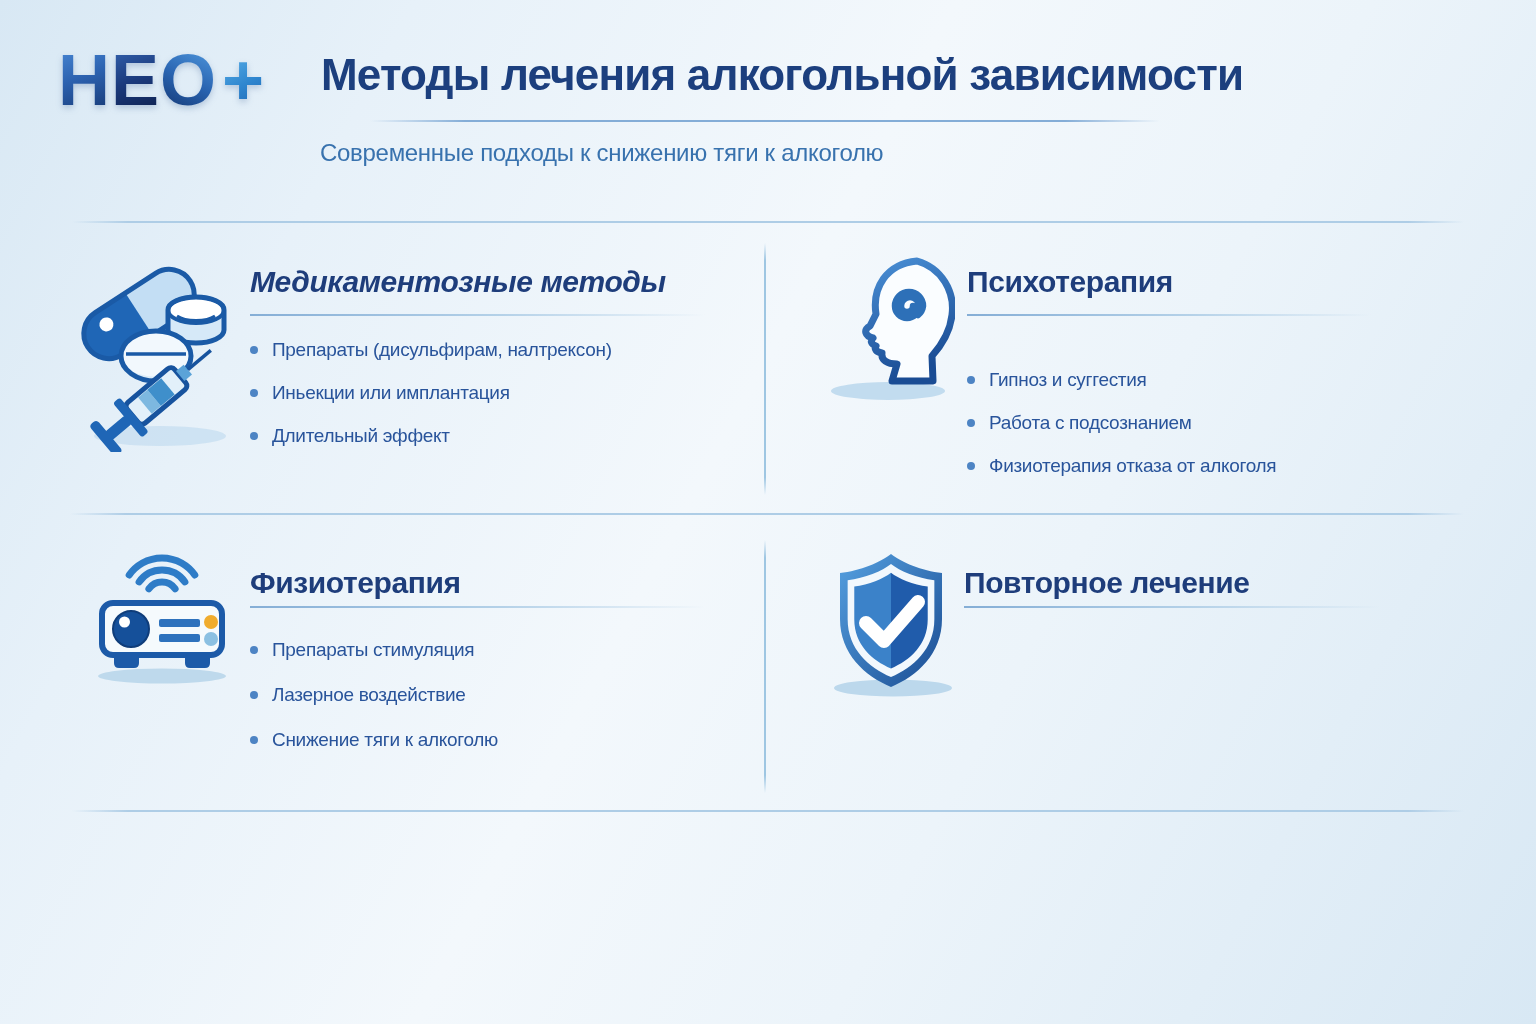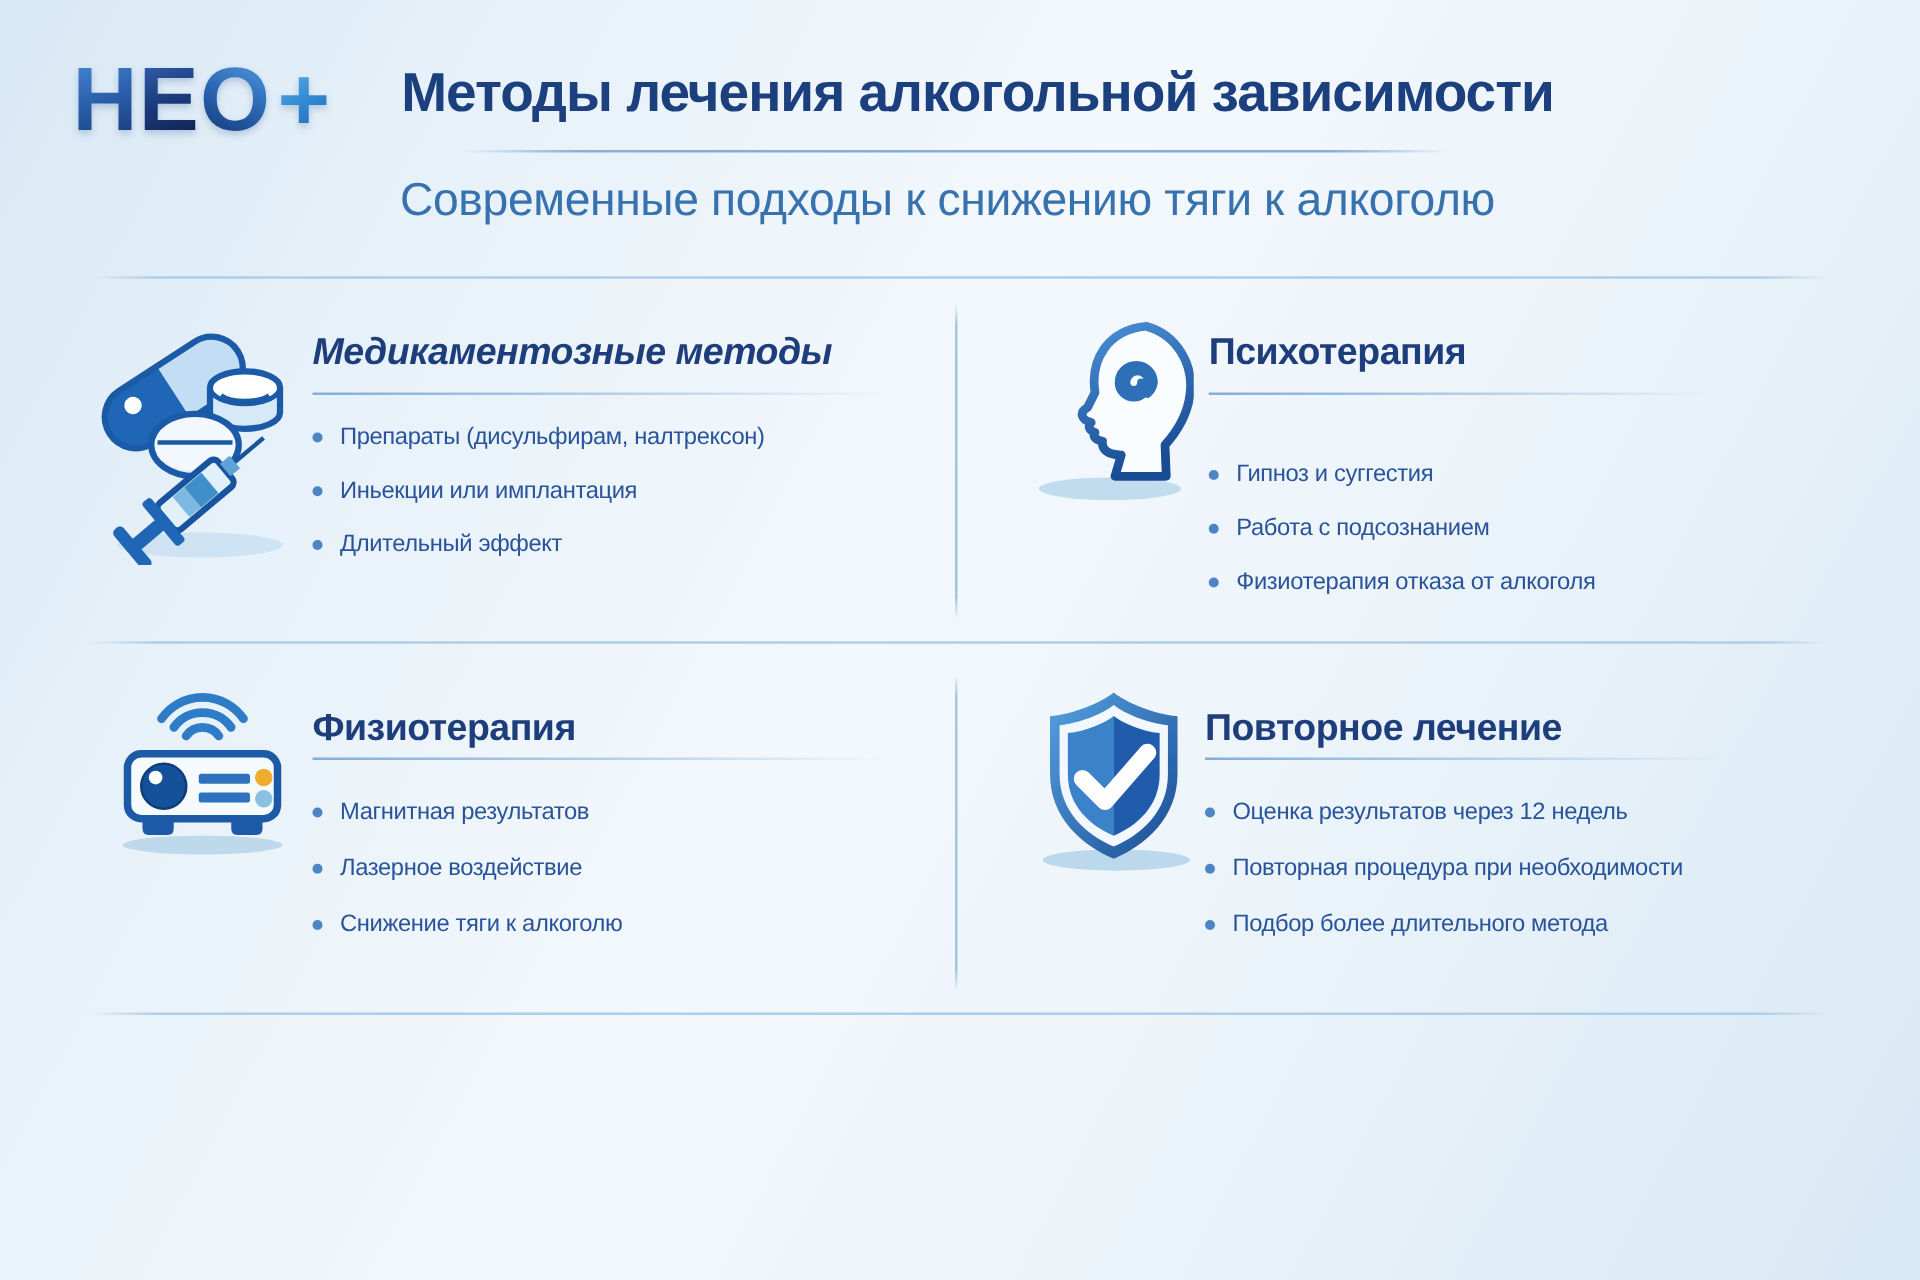--- a/index.html
+++ b/index.html
@@ -14,22 +14,22 @@
   .logo-letter{background-clip:text;-webkit-background-clip:text;color:transparent;
     filter:drop-shadow(0 3px 3px rgba(40,80,140,0.25));}
   .ll-n{background-image:linear-gradient(160deg,#4a8bd8 0%,#2c62b0 45%,#15356f 100%);}
   .ll-e{background-image:linear-gradient(160deg,#3566b4 0%,#1b3a7c 50%,#0d1e4a 100%);}
   .ll-o{background-image:linear-gradient(205deg,#55a0e4 0%,#2a65b2 50%,#10306a 100%);}
   .ll-plus{background-image:linear-gradient(150deg,#66bbee 0%,#2f86cf 55%,#1b5dab 100%);margin-left:5px;}
   #title{position:absolute;left:321px;top:50px;font-size:44px;font-weight:600;
     color:#1c3f7e;letter-spacing:-0.8px;white-space:nowrap;}
   #title-underline{position:absolute;left:370px;top:120px;width:790px;height:2px;
     background:linear-gradient(90deg,rgba(130,170,213,0) 0%,#84add7 12%,#84add7 88%,rgba(130,170,213,0) 100%);}
-  #subtitle{position:absolute;left:320px;top:139px;width:840px;text-align:center;
-    font-size:37px;font-weight:400;color:#3872ae;letter-spacing:-0.3px;white-space:nowrap;}
+  #subtitle{position:absolute;left:320px;top:139px;width:840px;
+    font-size:24px;font-weight:400;color:#3872ae;letter-spacing:-0.3px;white-space:nowrap;}
   
   .hline{position:absolute;height:2px;
     background:linear-gradient(90deg,rgba(164,199,228,0) 0%,#aecde6 4%,#aecde6 96%,rgba(164,199,228,0) 100%);}
   #top-divider{left:72px;top:221px;width:1392px;}
   #mid-divider{left:70px;top:513px;width:1394px;}
   #bottom-divider{left:72px;top:810px;width:1392px;}
   .vline{position:absolute;width:2px;
     background:linear-gradient(180deg,rgba(158,198,226,0) 0%,#9ec6e2 7%,#9ec6e2 93%,rgba(158,198,226,0) 100%);}
   #v-divider-1{left:764px;top:243px;height:252px;}
   #v-divider-2{left:764px;top:540px;height:253px;}
@@ -190,42 +190,28 @@
         <span class="dot"></span>
         <span>Физиотерапия отказа от алкоголя</span>
       </li>
   </ul>
 
   <div id="q3-title" class="q-title">Физиотерапия</div>
   <div id="q3-underline" class="q-underline"></div>
   <ul id="q3-bullets" class="bullets r2">
     <li>
         <span class="dot"></span>
-        <span>Магнитная результатов</span>
+        <span>Препараты стимуляция</span>
       </li>
     <li>
         <span class="dot"></span>
         <span>Лазерное воздействие</span>
       </li>
     <li>
         <span class="dot"></span>
         <span>Снижение тяги к алкоголю</span>
       </li>
   </ul>
 
   <div id="q4-title" class="q-title">Повторное лечение</div>
   <div id="q4-underline" class="q-underline"></div>
-  <ul id="q4-bullets" class="bullets r2">
-    <li>
-        <span class="dot"></span>
-        <span>Оценка результатов через 12 недель</span>
-      </li>
-    <li>
-        <span class="dot"></span>
-        <span>Повторная процедура при необходимости</span>
-      </li>
-    <li>
-        <span class="dot"></span>
-        <span>Подбор более длительного метода</span>
-      </li>
-  </ul>
 
 </div>
 
 </body></html>

